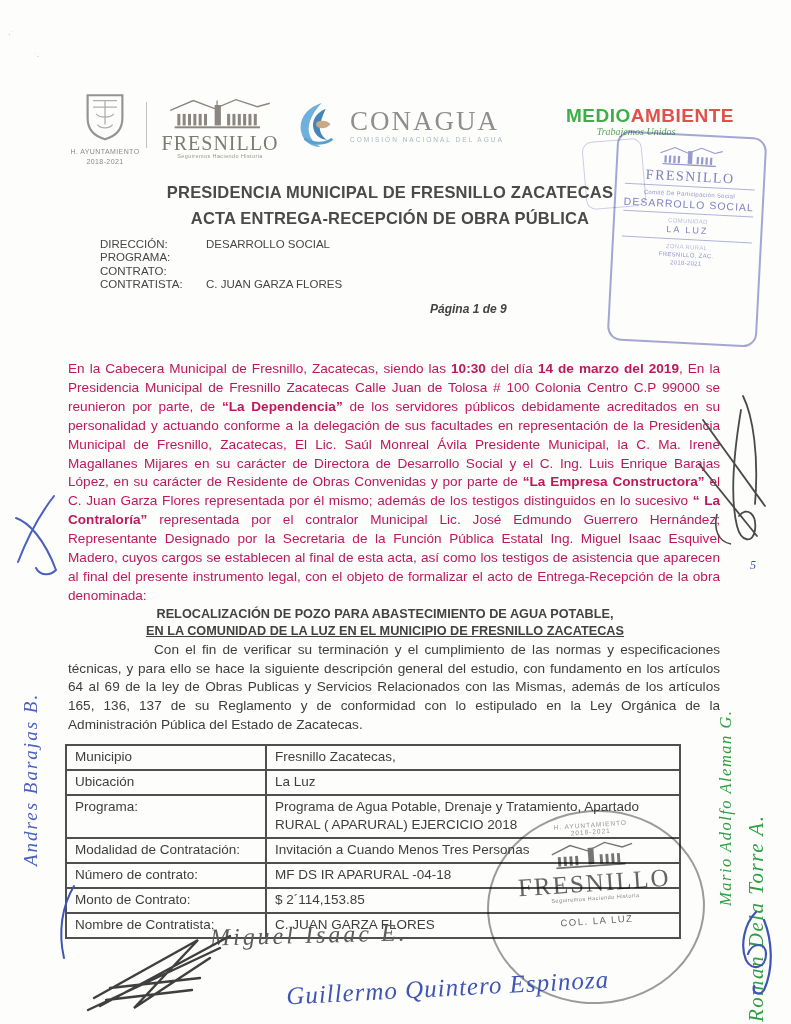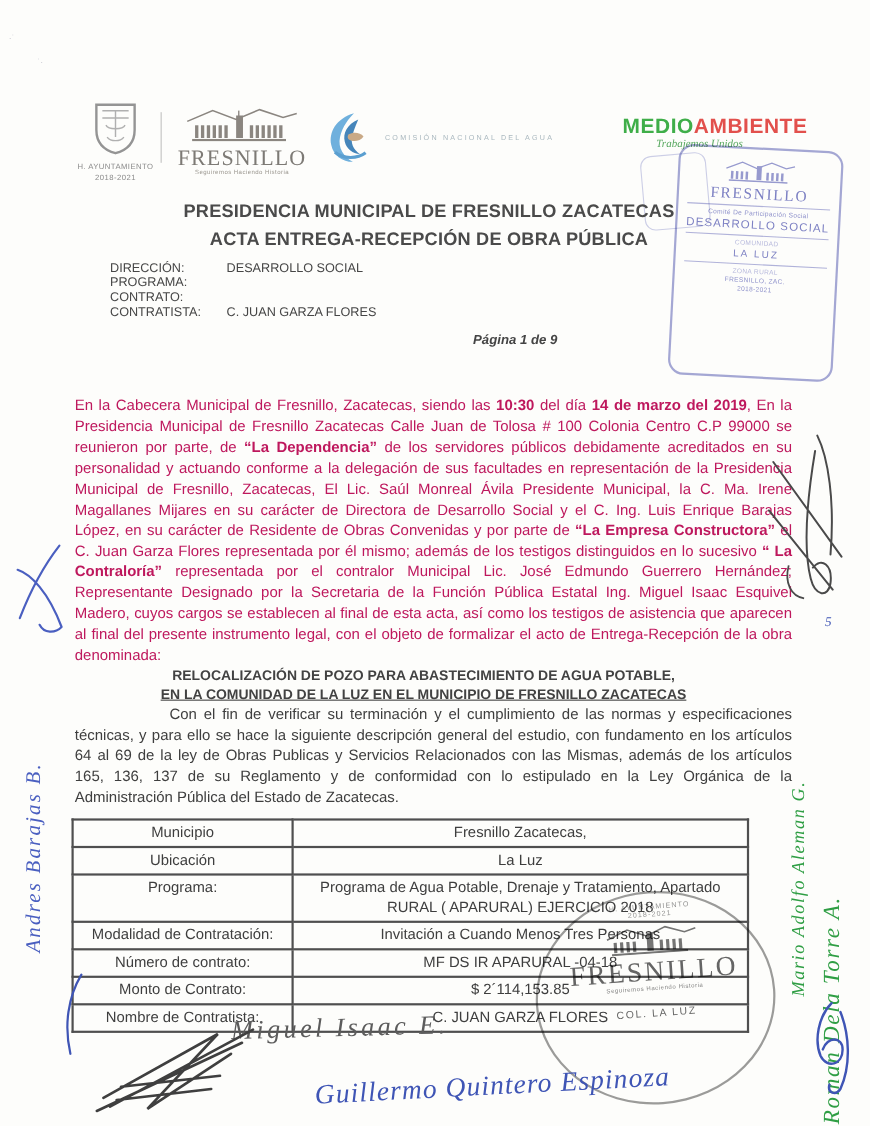--- a/index.html
+++ b/index.html
@@ -46,21 +46,21 @@
   .page-ind{left:430px;top:302px;font-size:12px;font-weight:bold;font-style:italic;color:#444;}
 
   
   .p1{left:68px;top:360px;width:652px;font-size:13.6px;line-height:18.9px;text-align:justify;color:#be185d;}
   .b{font-weight:bold;}
   .heading{left:25px;top:606px;width:720px;text-align:center;font-size:12.7px;font-weight:bold;line-height:16.5px;color:#424242;}
   .heading .u{text-decoration:underline;}
   .p2{left:68px;top:641px;width:652px;font-size:13.6px;line-height:18.7px;text-align:justify;text-indent:86px;color:#3e3e3e;}
 
   
-  table.obra{left:65px;top:744px;width:616px;border-collapse:collapse;font-size:13.5px;color:#3e3e3e;text-align:center;}
+  table.obra{left:65px;top:744px;width:616px;border-collapse:collapse;font-size:13.5px;color:#3e3e3e;}
   table.obra td{border:2px solid #4f4f4f;padding:2px 8px 3px;vertical-align:top;line-height:18px;}
   table.obra td.lbl{width:182px;}
 
   
   .stamp-round{left:487px;top:810px;width:214px;height:190px;border:2.5px solid rgba(90,90,90,.6);
                border-radius:50%;transform:rotate(-4deg);color:rgba(75,75,75,.85);text-align:center;
                mix-blend-mode:multiply;}
   .stamp-round .t1{font-size:6.5px;letter-spacing:1px;margin-top:9px;opacity:.7;}
   .stamp-round .t2{font-size:6.5px;letter-spacing:1px;opacity:.7;}
   .stamp-round .brand{font-family:"Liberation Serif",serif;font-size:25px;letter-spacing:2px;line-height:24px;}
@@ -126,20 +126,21 @@
 
   <div class="abs logo-conagua">
     <div style="display:flex;align-items:center;gap:8px;">
       <svg width="50" height="50" viewBox="0 0 52 52">
         <path d="M31 3 C14 8 7 21 9.5 33 C11.5 43 20 49 30 49 C21.5 44.5 15.5 36 17.8 25.5 C20 15.5 26.5 7.5 31 3 Z" fill="#6fb0dd"></path>
         <path d="M35 9 C24.5 13.5 20.3 22 22.3 30 C24 37 30 41.5 36.5 41.5 C30.5 37.5 27.4 31 29.5 23.8 C31.5 16.9 33.7 12.4 35 9 Z" fill="#2470ae" opacity=".85"></path>
         <path d="M26 23 C30 20.5 37 21 40 25 C37.5 29.5 30 30.5 26.5 28.2 C24.5 26.8 24.8 24.2 26 23 Z" fill="#c9a986"></path>
         <path d="M13 40 C21 46.5 34 46.5 42 40.5" stroke="#5b9fd0" fill="none" stroke-width="3"></path>
       </svg>
       <div>
+        <div class="nm">CONAGUA</div>
         <div class="sub">COMISIÓN NACIONAL DEL AGUA</div>
       </div>
     </div>
   </div>
 
   <div class="abs logo-medio">
     <div class="w">
       <span class="g">MEDIO</span><span class="r">AMBIENTE</span>
     </div>
     <div class="tg hand">Trabajemos Unidos</div>

